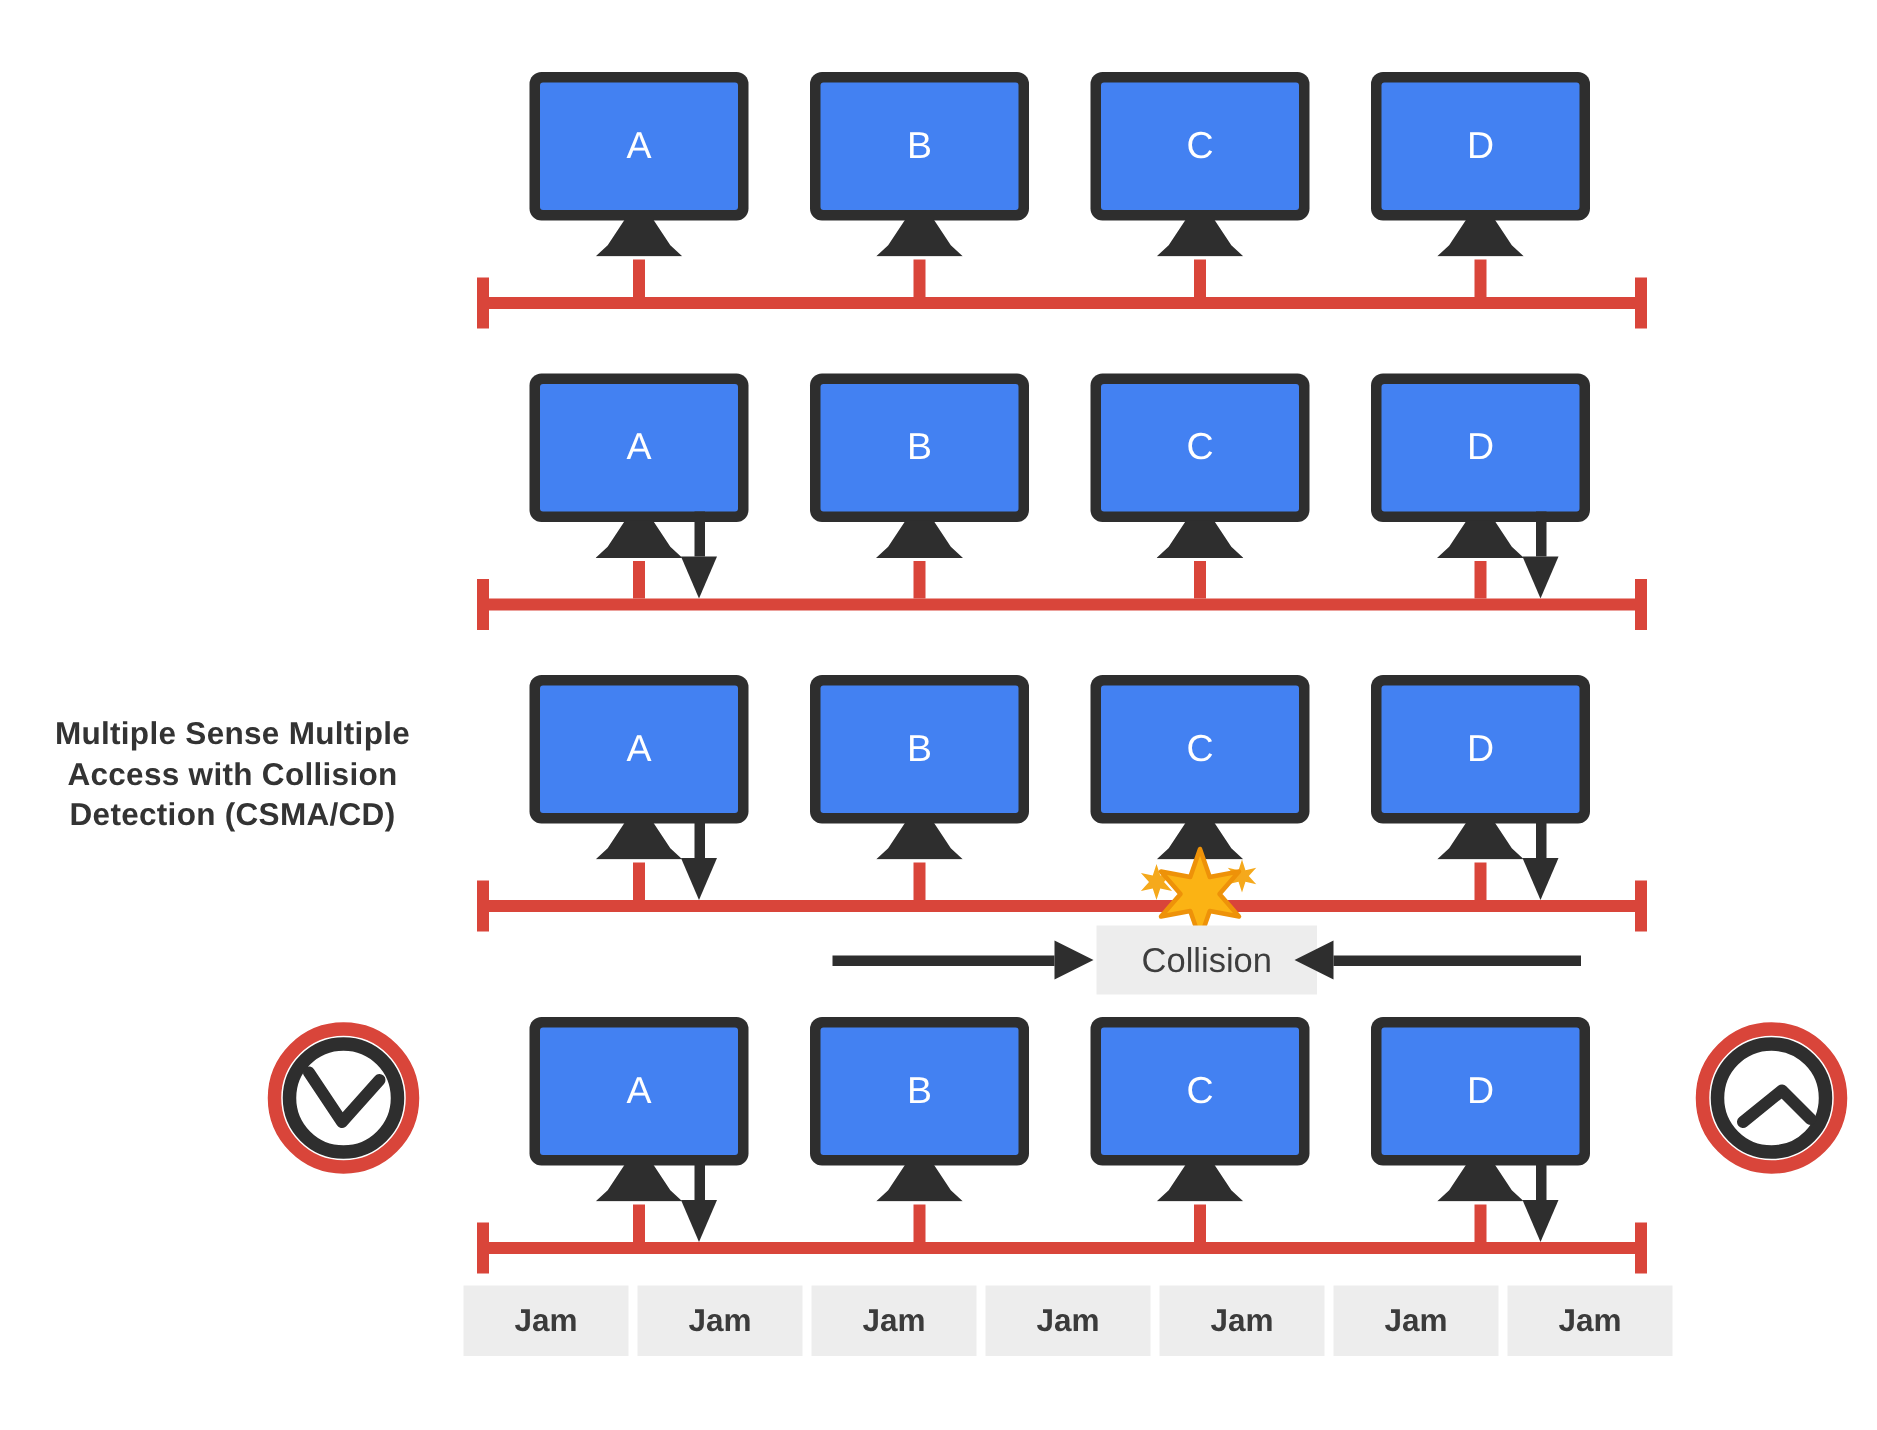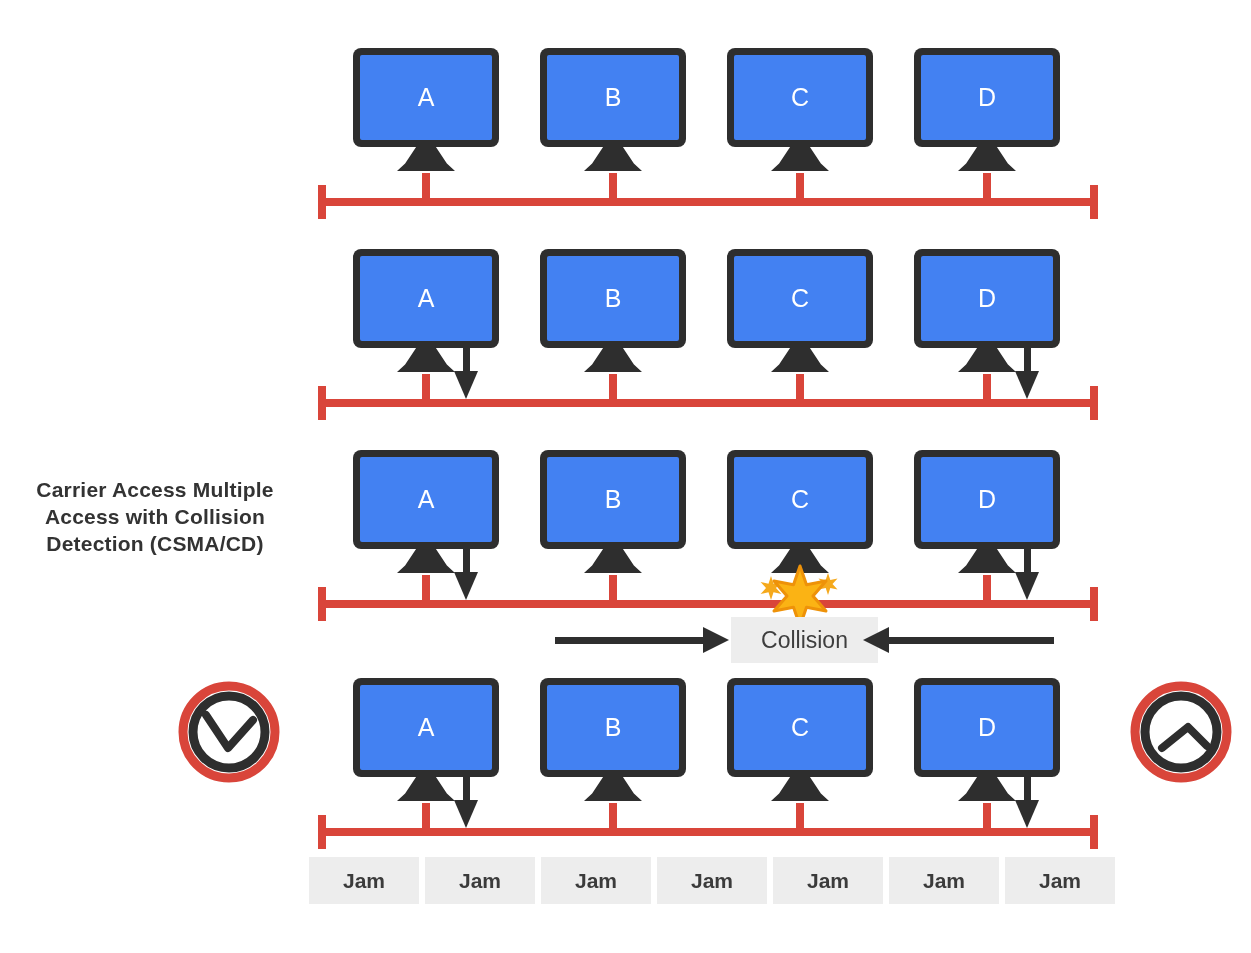--- a/index.html
+++ b/index.html
@@ -65,21 +65,21 @@
   .jam-row{position:absolute;left:309px;top:857px;display:flex;gap:6px;border-radius:10px;}
   .jam-box{width:110px;height:47px;background:#EDEDED;
     display:flex;align-items:center;justify-content:center;
     font-size:21px;font-weight:600;color:#3b3b3b;}
 </style>
 </head>
 <body>
 
 <div id="canvas">
 
-  <div class="diagram-title">Carrier Access Multiple
+  <div class="diagram-title">Multiple Sense Multiple
 Access with Collision
 Detection (CSMA/CD)</div>
 
   <div class="net-row" id="row1">
     <div class="station col-a">
       <div class="monitor">
         <div class="screen">A</div>
       </div>
       <div class="stand"></div>
     </div>

